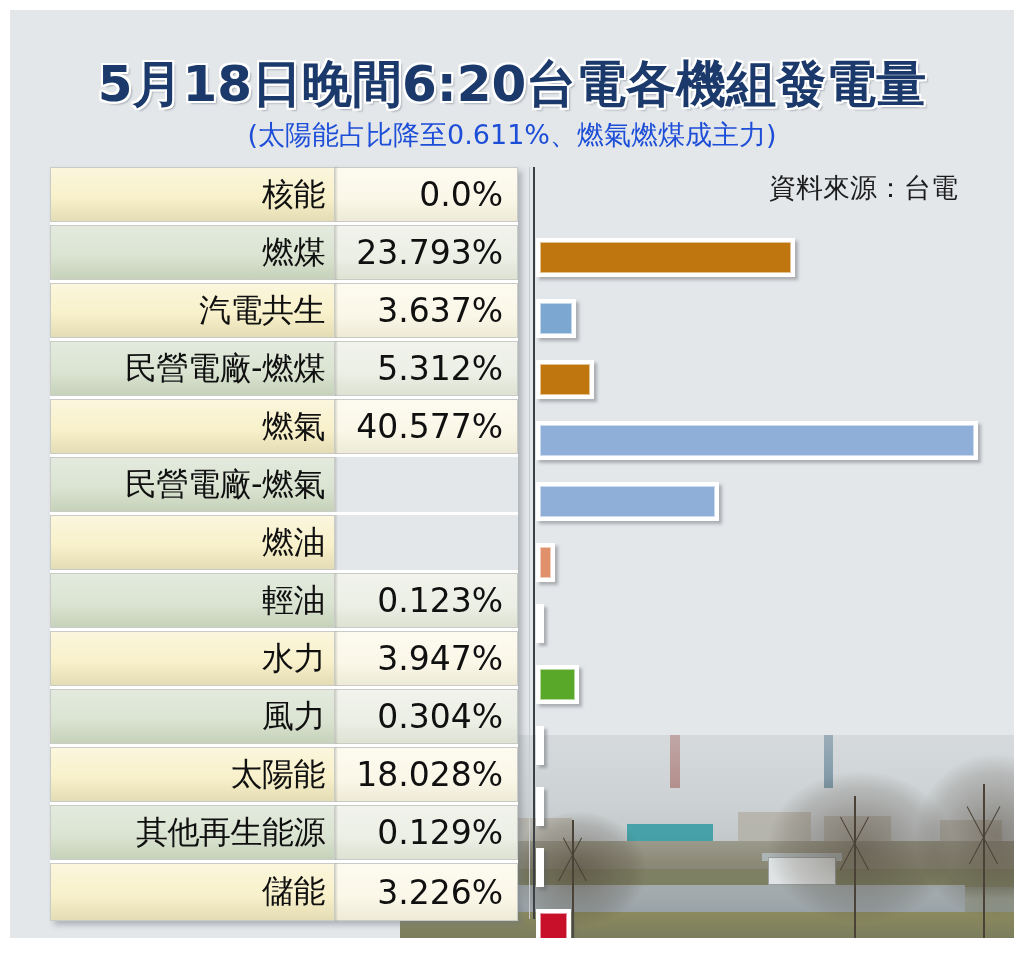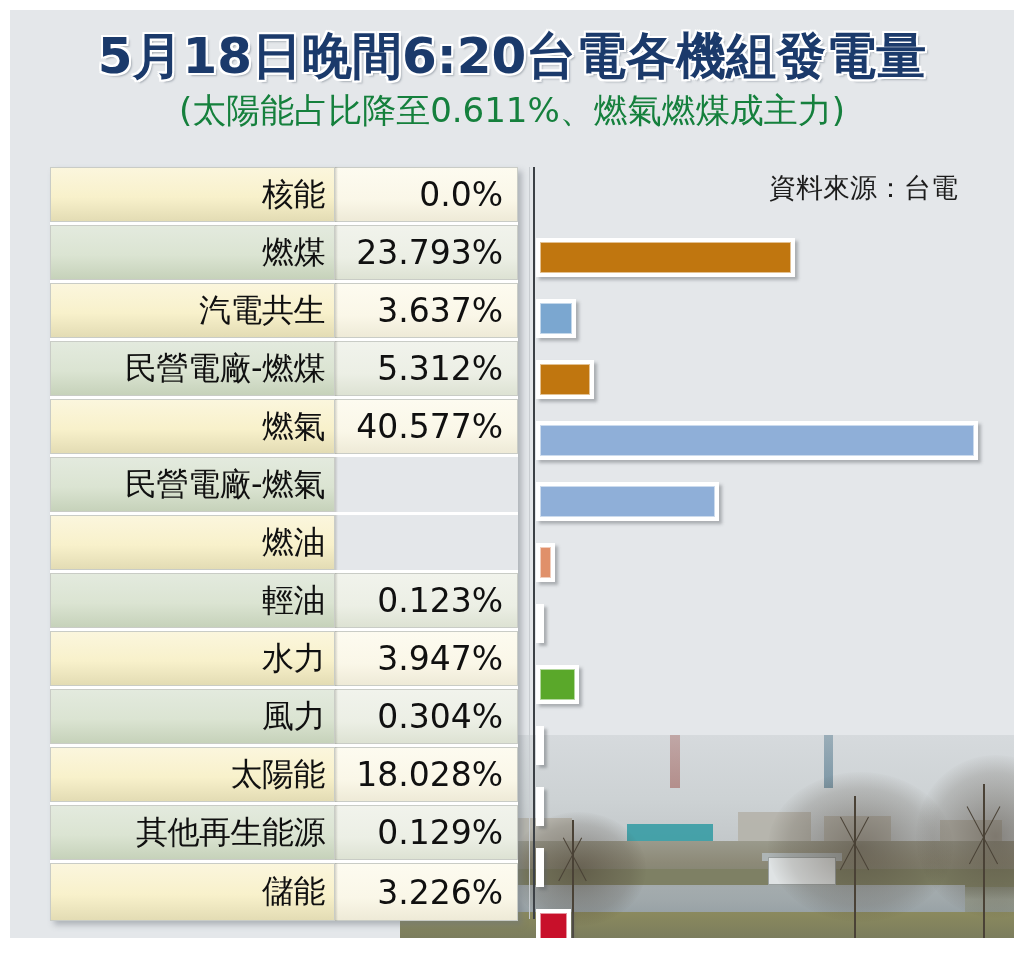--- a/index.html
+++ b/index.html
@@ -41,25 +41,26 @@
     font-size: 50px;
     font-weight: bold;
     color: #1b3a6b;
     letter-spacing: 0px;
     line-height: 1.06;
     text-shadow:
        2px 0 0 #ffffff, -2px 0 0 #ffffff, 0 2px 0 #ffffff, 0 -2px 0 #ffffff,
        2px 2px 0 #ffffff, -2px 2px 0 #ffffff, 2px -2px 0 #ffffff, -2px -2px 0 #ffffff,
        3px 3px 2px rgba(120,130,140,0.55);
     white-space: nowrap;
+    margin-top: 28px;
   }
   .sub-title {
     margin-top: 9px;
-    font-size: 34px;
-    color: #15803d;
+    font-size: 27px;
+    color: #1d4ed8;
     line-height: 1.1;
     white-space: nowrap;
   }
 
   
   .source-note {
     position: absolute;
     right: 66px;
     top: 170px;
     font-size: 27px;

